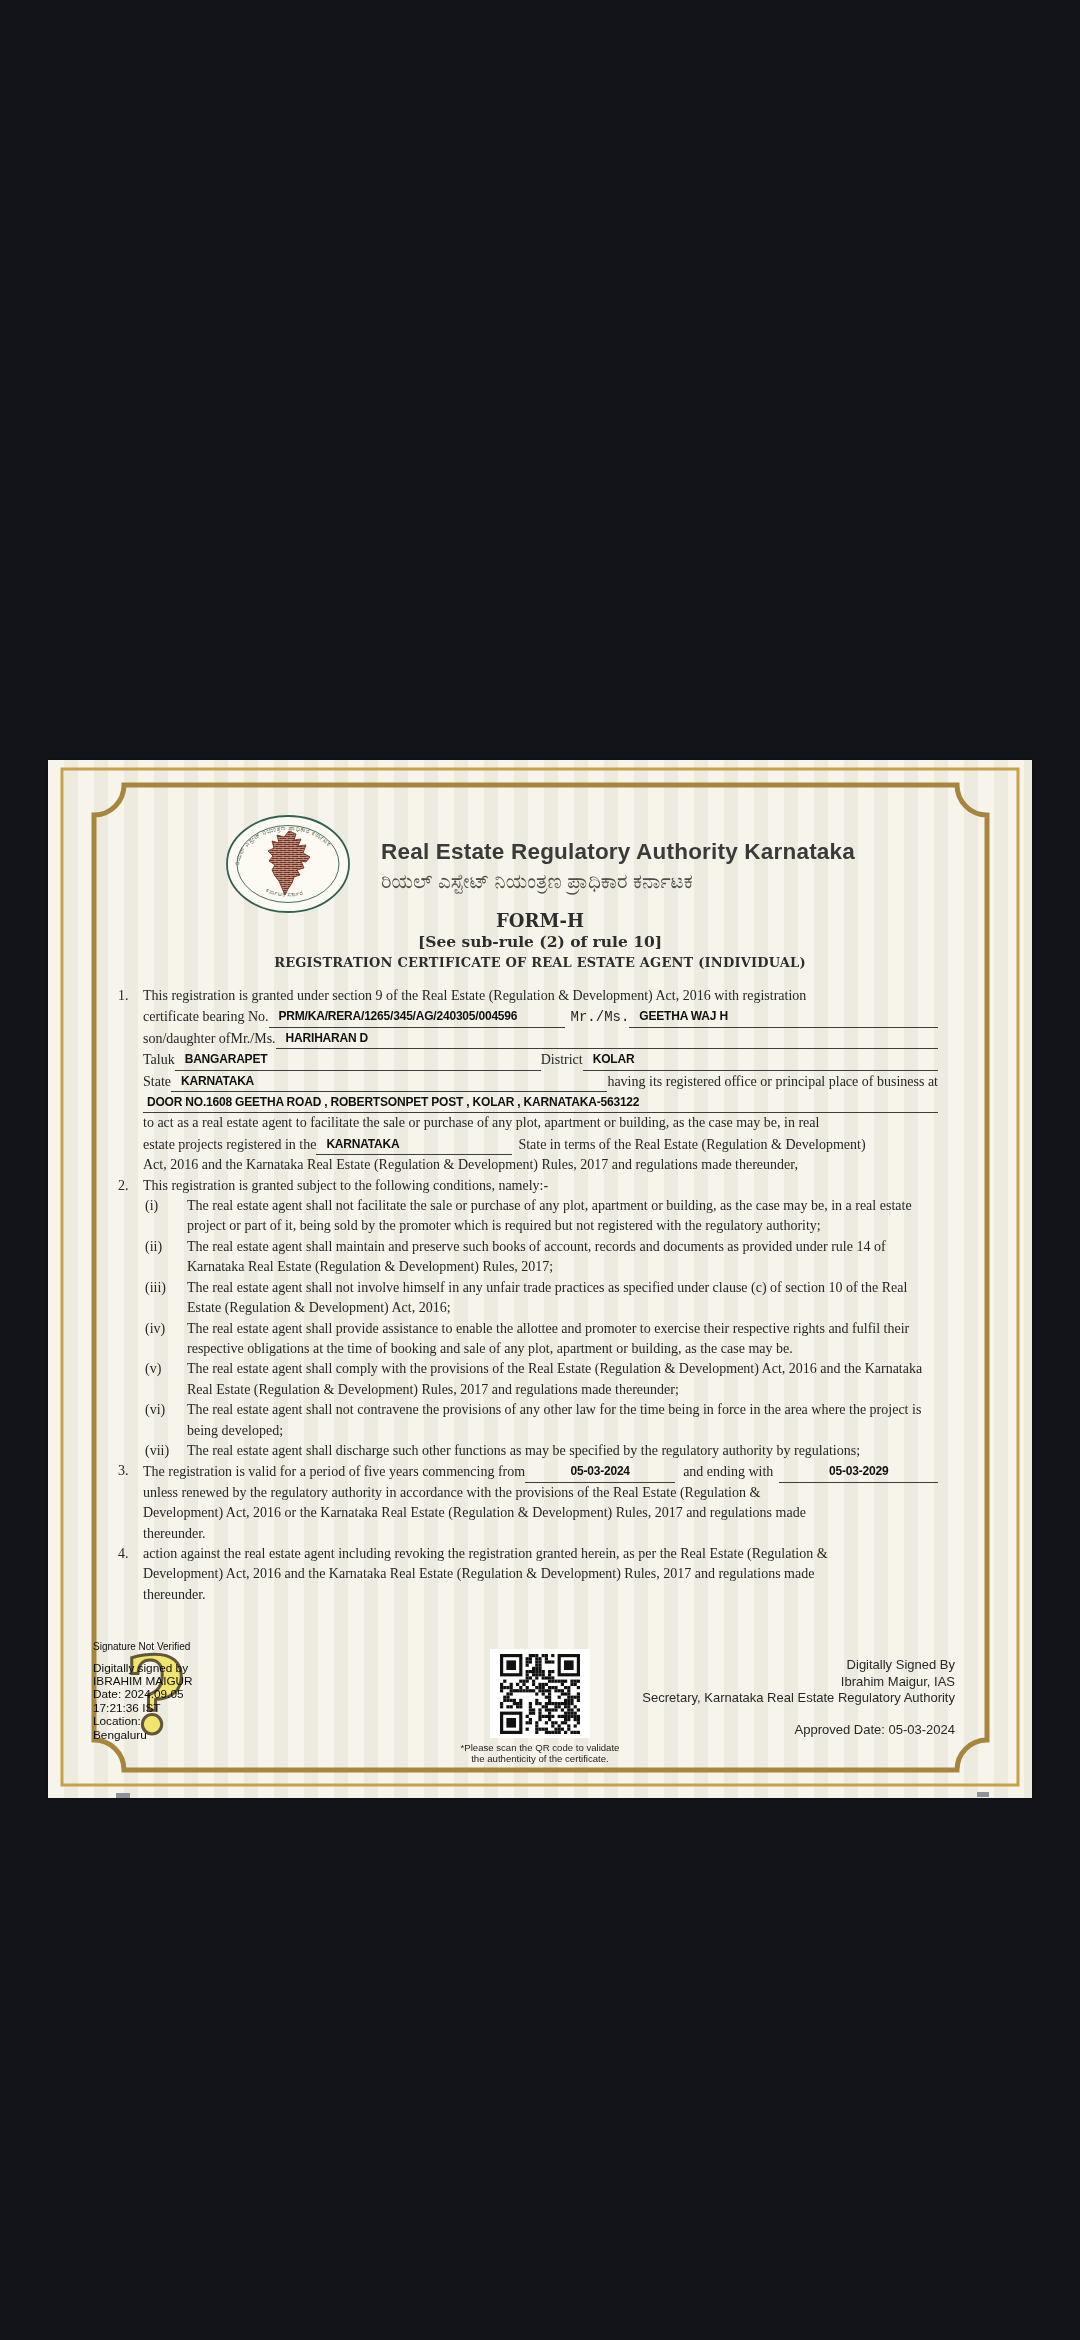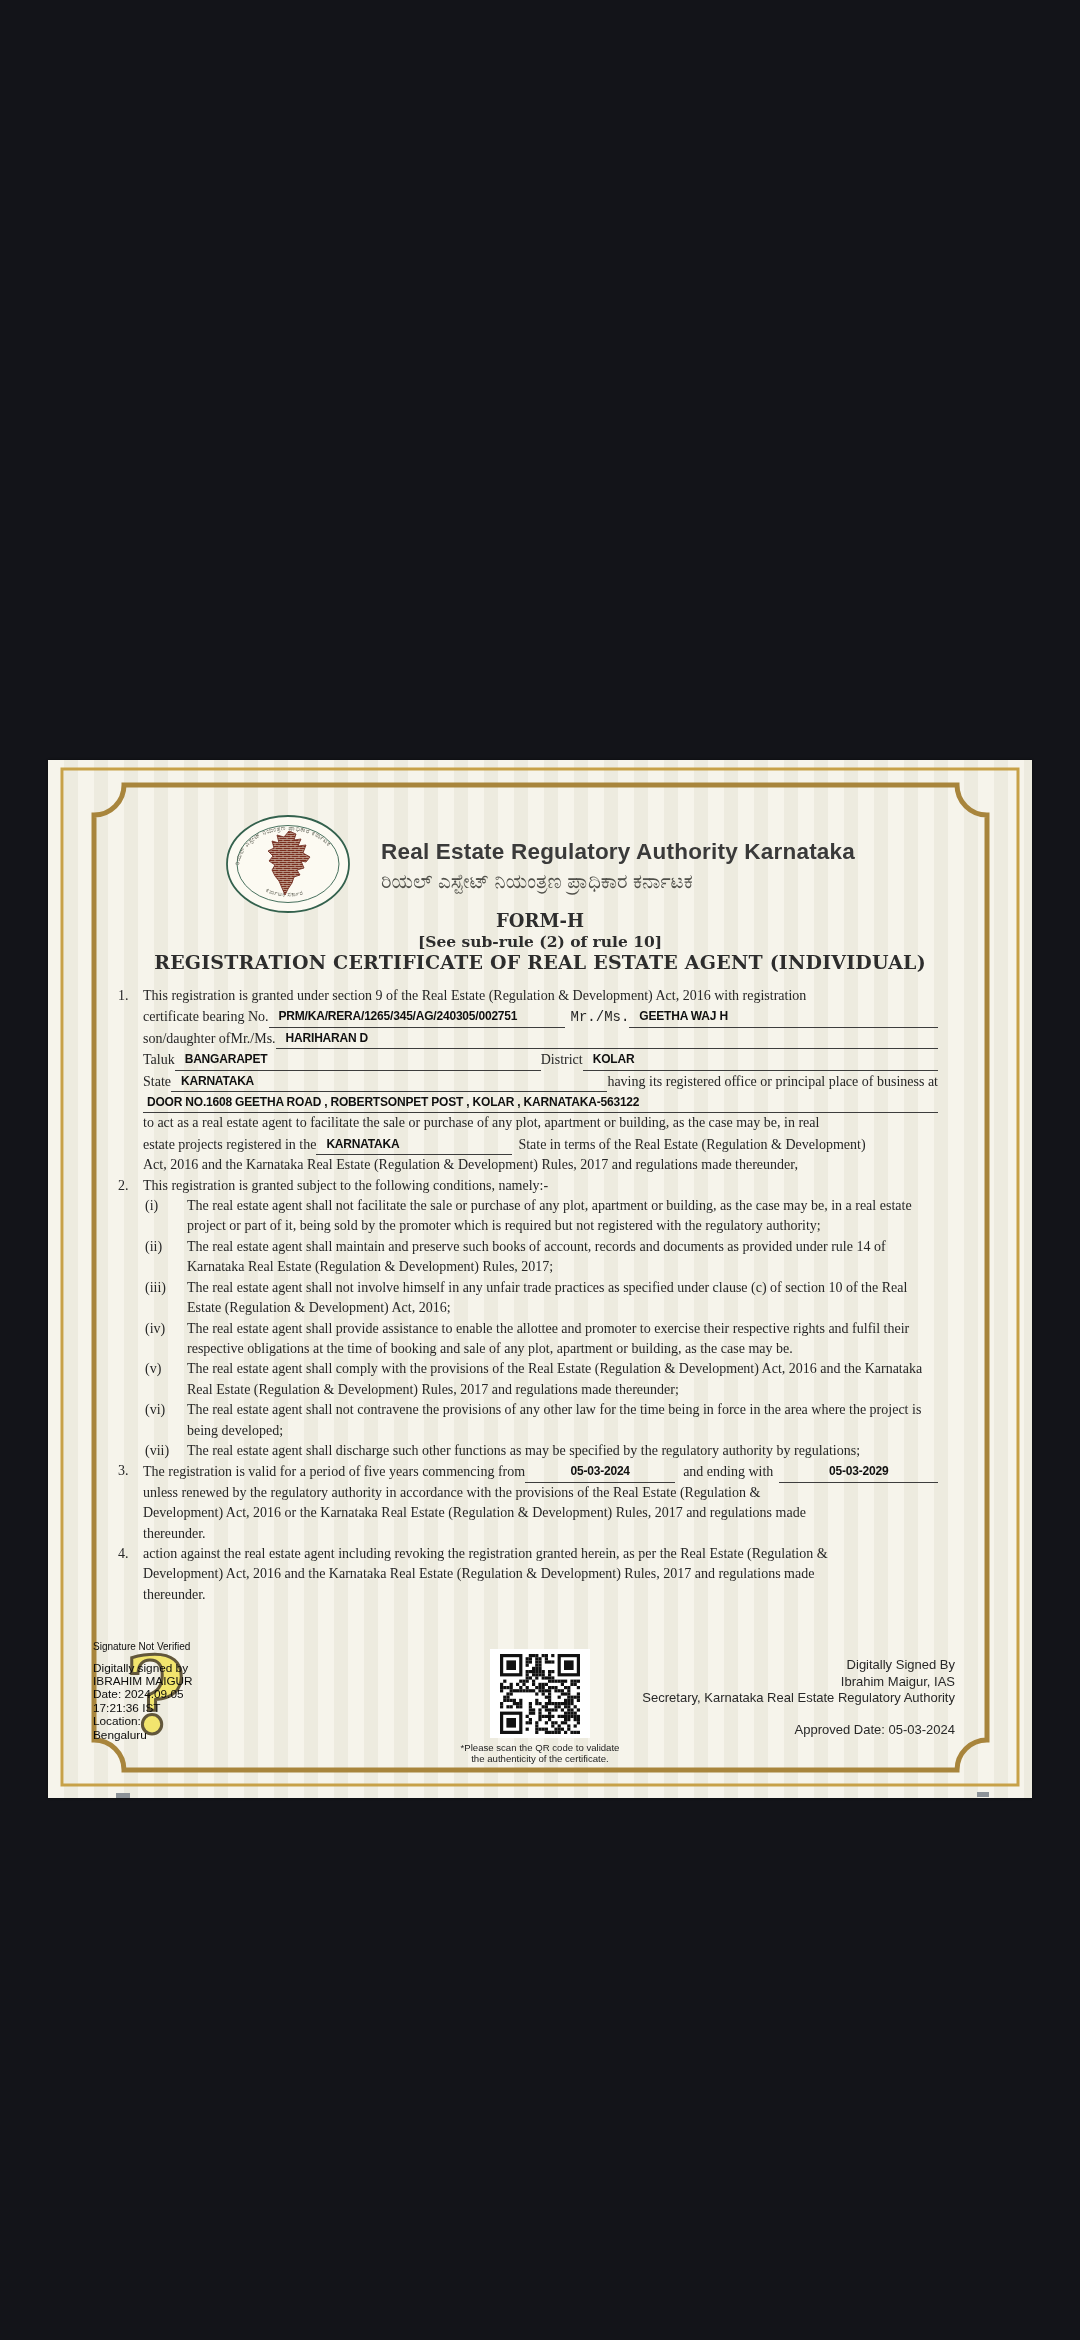--- a/index.html
+++ b/index.html
@@ -28,21 +28,21 @@
   .title-kn{
     font-family:"Liberation Sans",sans-serif;
     font-size:20px;color:#50504a;line-height:29px;
   }
   .form-head{
     position:absolute;top:150px;left:0;right:0;z-index:2;
     text-align:center;color:#2d2d2d;font-family:"DejaVu Serif",serif;font-weight:bold;
   }
   .fh1{font-size:18px;line-height:22px;}
   .fh2{font-size:15.5px;line-height:19px;}
-  .fh3{font-size:19px;line-height:23px;letter-spacing:.2px;}
+  .fh3{font-size:13px;line-height:23px;letter-spacing:.2px;}
   
   .content{
     position:absolute;left:70px;top:226px;width:820px;z-index:2;
     font-size:14px;line-height:20.4px;color:#262626;
   }
   .item{display:flex;align-items:flex-start;}
   .item>.num{width:25px;flex:none;}
   .item>.txt{flex:1;min-width:0;}
   .ln{white-space:nowrap;}
   .fline{display:flex;align-items:flex-end;white-space:nowrap;}
@@ -134,21 +134,21 @@
   </div>
 
   <div class="content">
 
     <div class="item">
       <div class="num">1.</div>
       <div class="txt">
         <div class="ln">This registration is granted under section 9 of the Real Estate (Regulation &amp; Development) Act, 2016 with registration</div>
         <div class="fline">
           <span class="lbl">certificate bearing No.</span>
-          <span class="useg" style="width:282px;">PRM/KA/RERA/1265/345/AG/240305/002751</span>
+          <span class="useg" style="width:282px;">PRM/KA/RERA/1265/345/AG/240305/004596</span>
           <span class="lbl" style="padding-left:6px;font-family:Liberation Mono, monospace;">Mr./Ms.</span>
           <span class="useg fill">GEETHA WAJ H</span>
         </div>
         <div class="fline">
           <span class="lbl">son/daughter ofMr./Ms.</span>
           <span class="useg fill">HARIHARAN D</span>
         </div>
         <div class="fline">
           <span class="lbl">Taluk</span>
           <span class="useg" style="width:352px;">BANGARAPET</span>

